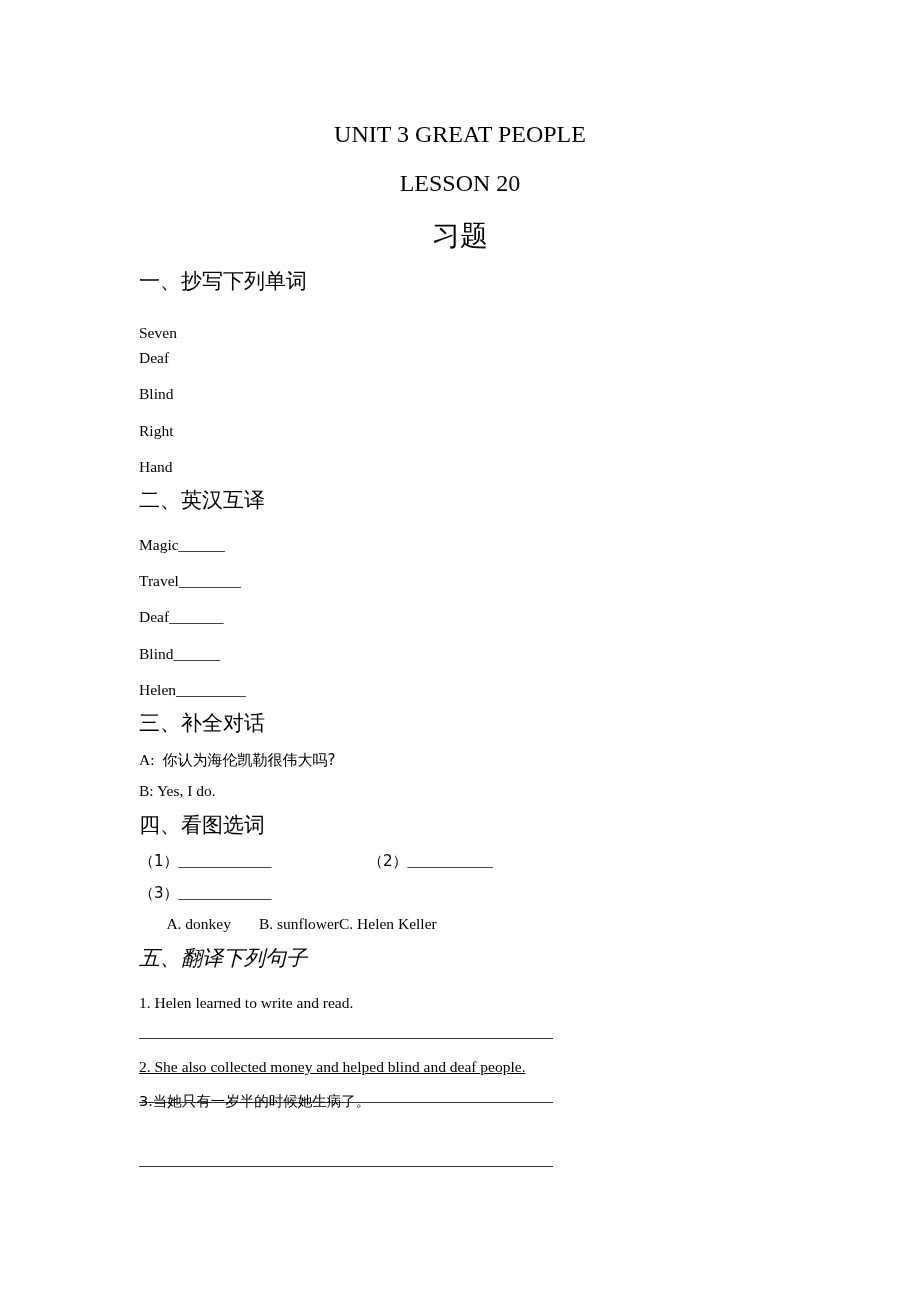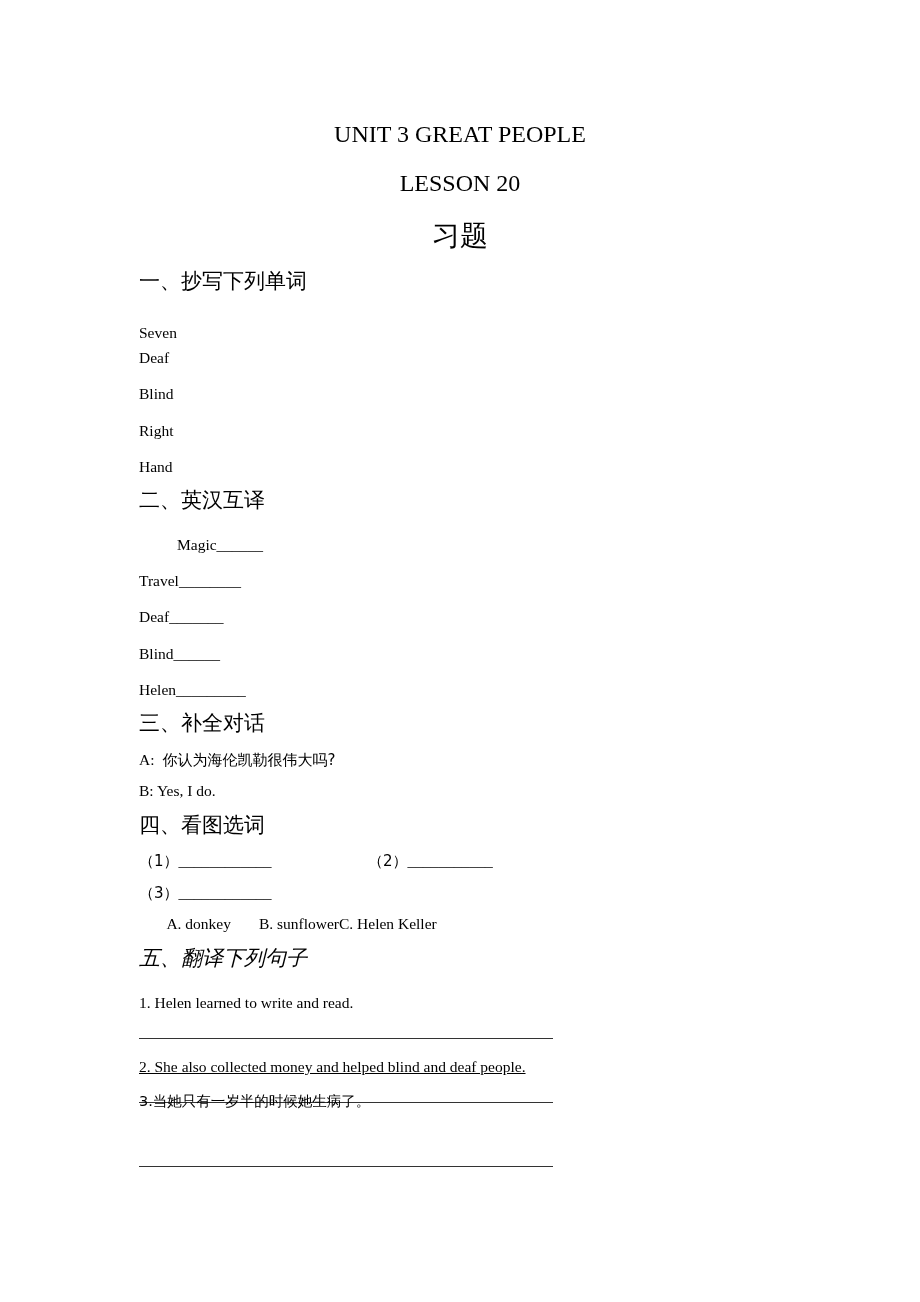--- a/index.html
+++ b/index.html
@@ -23,21 +23,21 @@
   <div class="abs cn-title" style="top:217px;">习题</div>
 
   <div class="abs heading" style="top:267px;">一、抄写下列单词</div>
   <div class="abs line" style="top:324px;">Seven</div>
   <div class="abs line" style="top:349px;">Deaf</div>
   <div class="abs line" style="top:385px;">Blind</div>
   <div class="abs line" style="top:422px;">Right</div>
   <div class="abs line" style="top:458px;">Hand</div>
 
   <div class="abs heading" style="top:486px;">二、英汉互译</div>
-  <div class="abs line" style="top:536px;margin-left:38px;">
+  <div class="abs line" style="top:536px;">
     <span>Magic</span><span>______</span>
   </div>
   <div class="abs line" style="top:572px;">
     <span>Travel</span><span>________</span>
   </div>
   <div class="abs line" style="top:608px;">
     <span>Deaf</span><span>_______</span>
   </div>
   <div class="abs line" style="top:645px;">
     <span>Blind</span><span>______</span>

